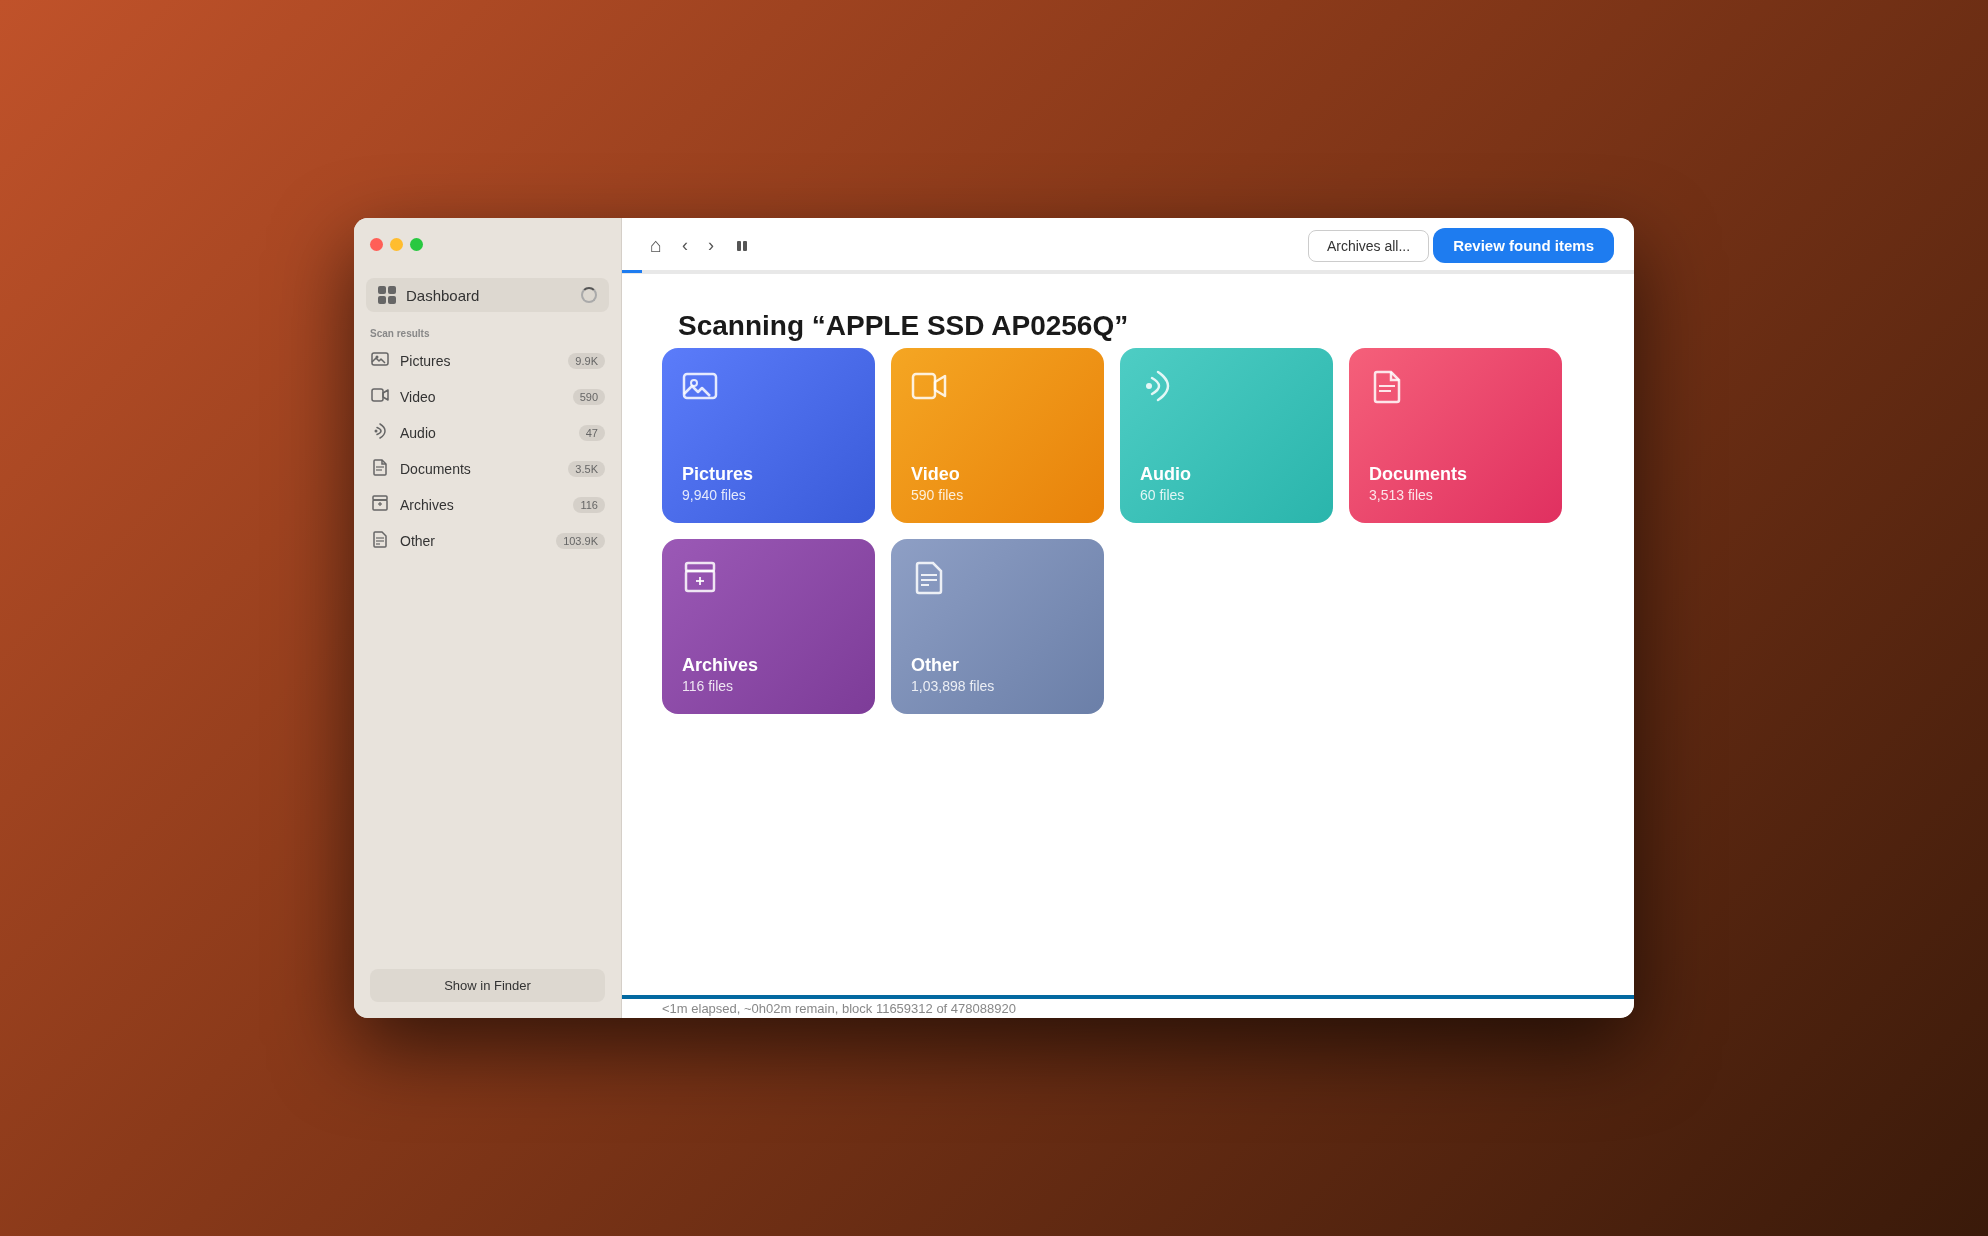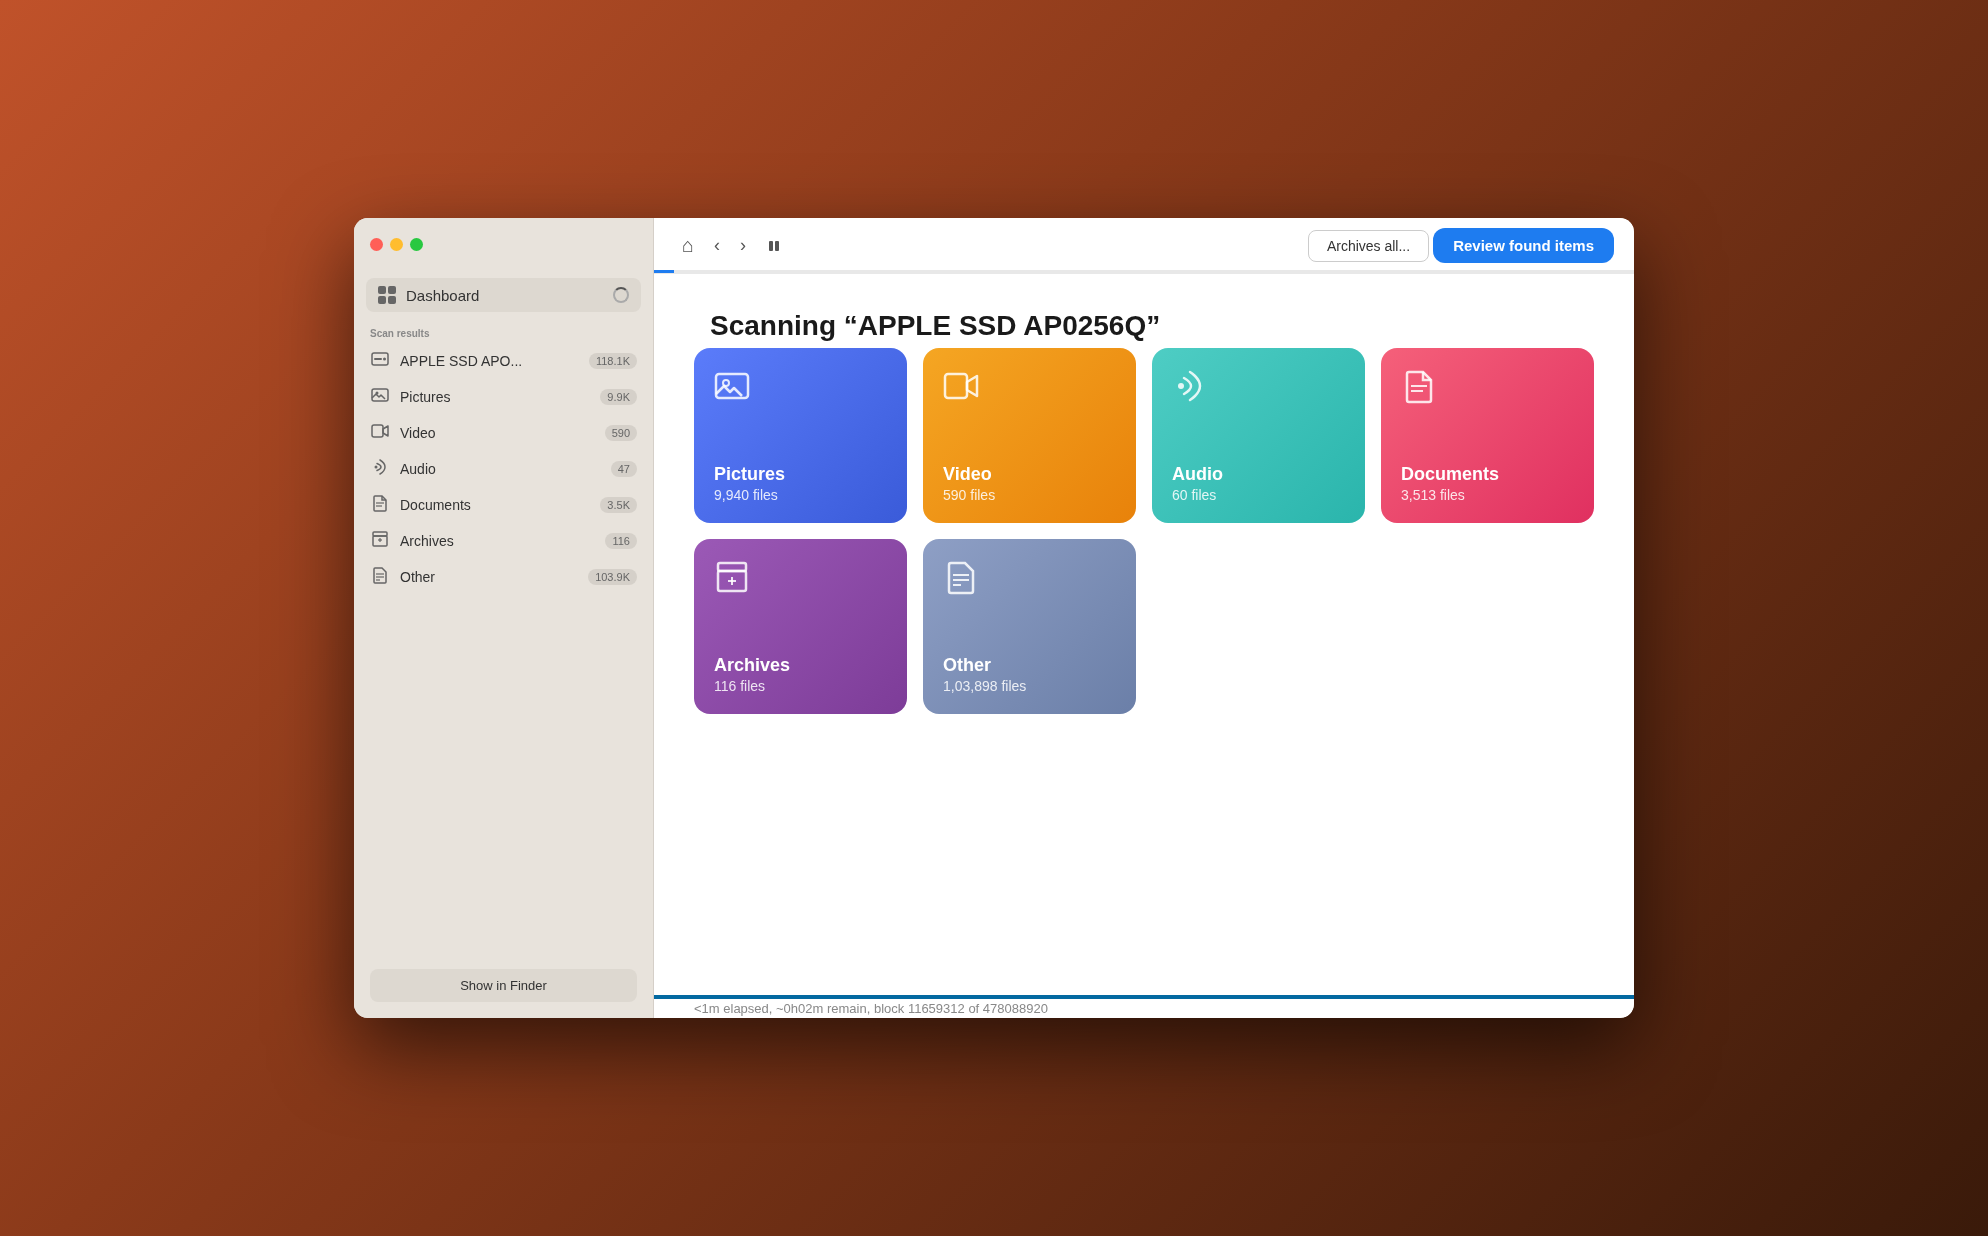--- a/index.html
+++ b/index.html
@@ -20,21 +20,21 @@
       background: #f0ece6;
       border-radius: 14px;
       display: flex;
       flex-direction: row;
       overflow: hidden;
       box-shadow: 0 30px 80px rgba(0,0,0,0.6);
     }
 
     
     .sidebar {
-      width: 300px;
+      width: 268px;
       background: #e8e3dc;
       display: flex;
       flex-direction: column;
       padding: 0;
       flex-shrink: 0;
       border-right: 1px solid #d5cfc8;
     }
 
     .titlebar {
       height: 52px;
@@ -345,31 +345,20 @@
           <span></span>
           <span></span>
           <span></span>
       </div>
       <span class="dashboard-label">Dashboard</span>
       <div class="spinner"></div>
     </div>
 
     <div class="scan-results-label">Scan results</div>
 
-    <div class="sidebar-item">
-      <span class="sidebar-item-icon">
-        <svg width="18" height="18" viewBox="0 0 18 18" fill="none">
-          <rect x="1" y="3" width="16" height="12" rx="2" stroke="#666" stroke-width="1.5" fill="none"></rect>
-          <rect x="3" y="8" width="8" height="2" rx="1" fill="#666"></rect>
-          <circle cx="13.5" cy="9" r="1.5" fill="#666"></circle>
-        </svg>
-      </span>
-      <span class="sidebar-item-name">APPLE SSD APO...</span>
-      <span class="sidebar-badge">118.1K</span>
-    </div>
 
     <div class="sidebar-item">
       <span class="sidebar-item-icon">
         <svg width="18" height="18" viewBox="0 0 18 18" fill="none">
           <rect x="1" y="3" width="16" height="12" rx="2" stroke="#666" stroke-width="1.5" fill="none"></rect>
           <circle cx="6" cy="7" r="1.5" fill="#666"></circle>
           <path d="M1 12l4-4 3 3 2-2 4 4" stroke="#666" stroke-width="1.5" stroke-linejoin="round" fill="none"></path>
         </svg>
       </span>
       <span class="sidebar-item-name">Pictures</span>

